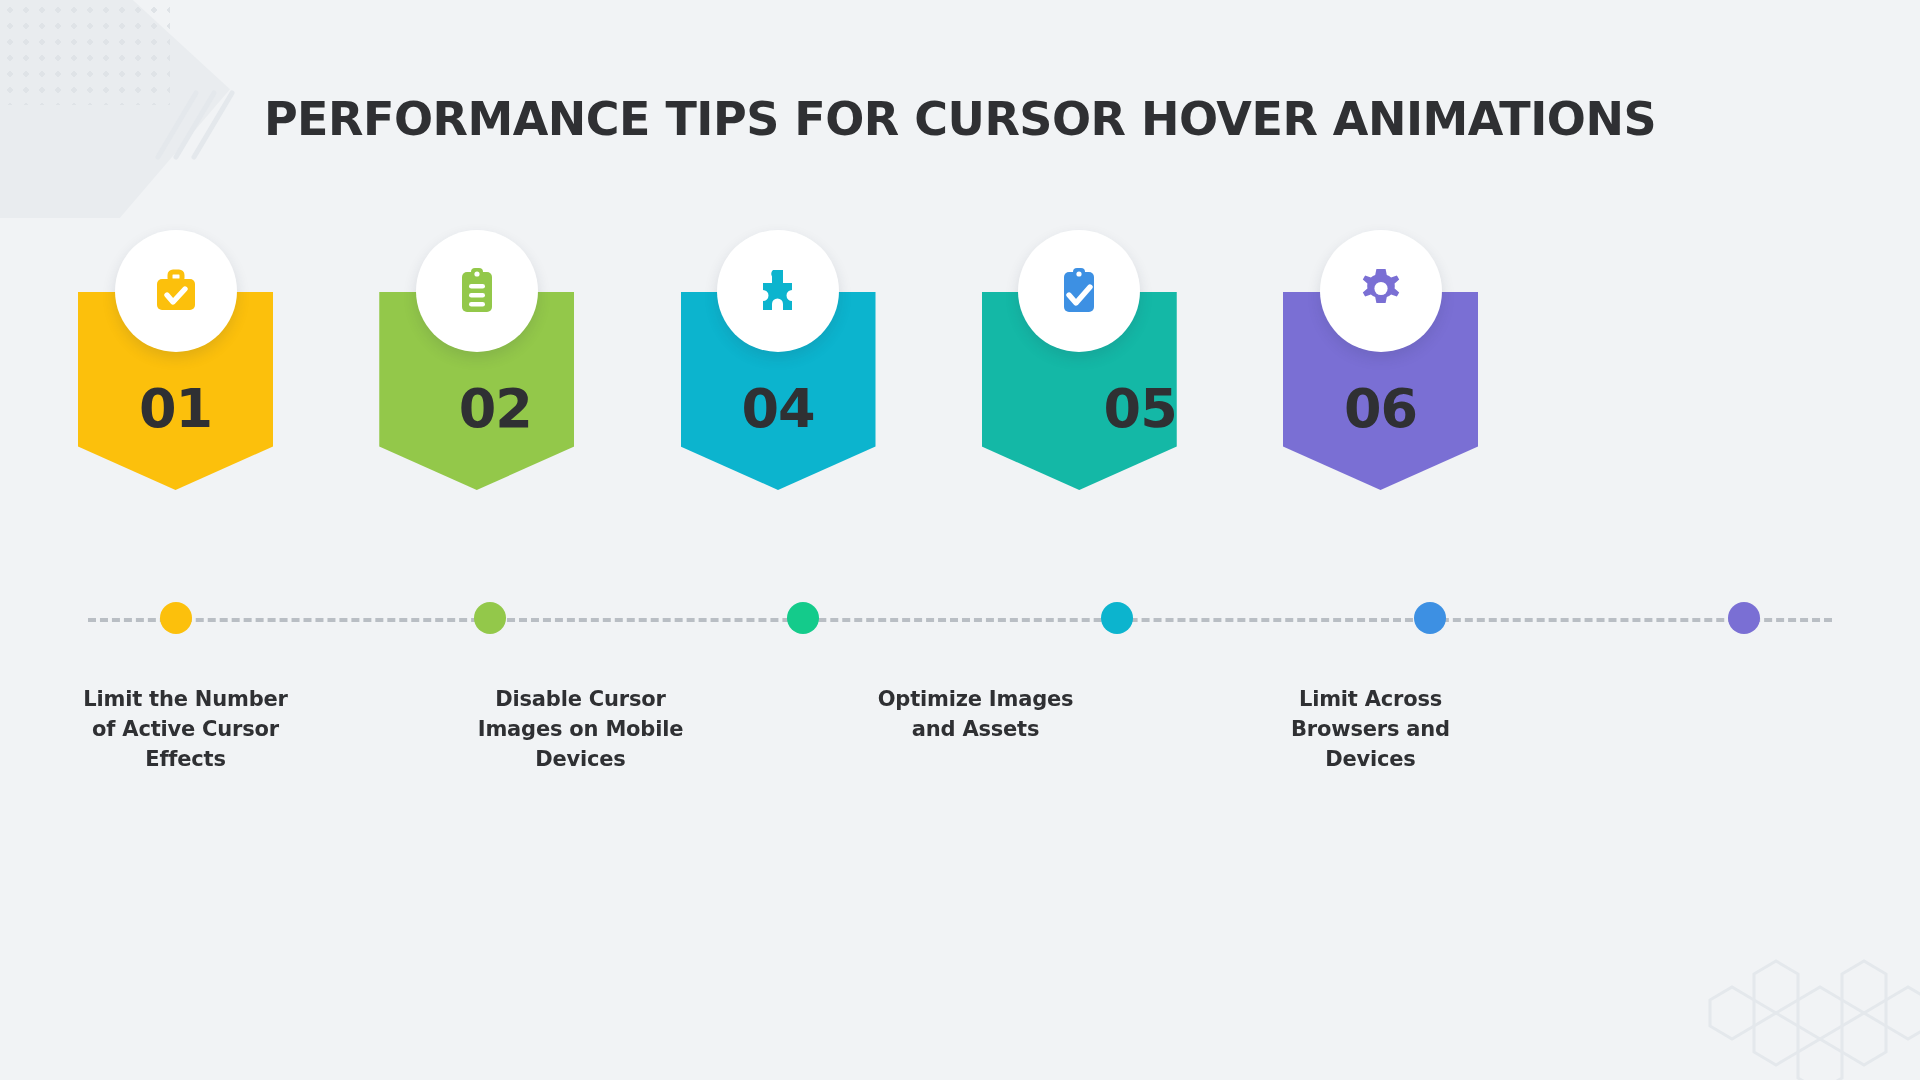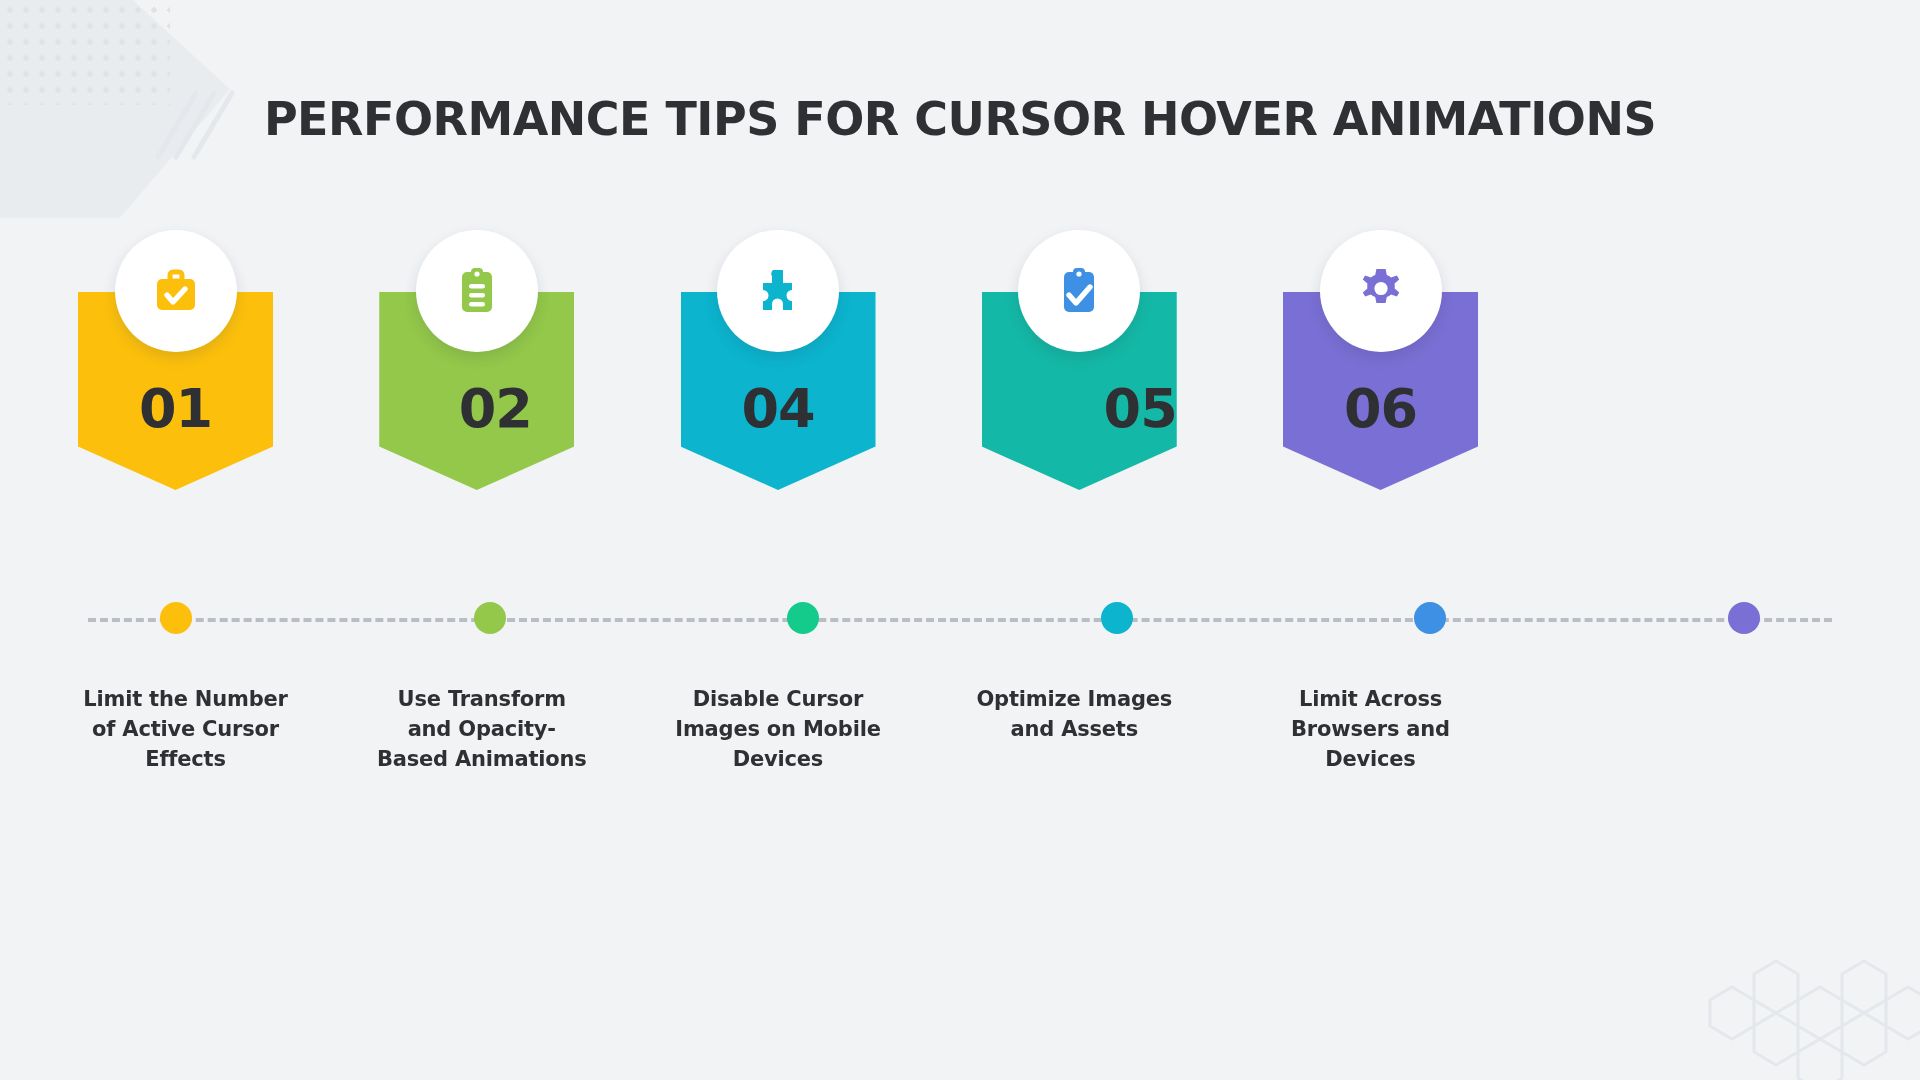--- a/index.html
+++ b/index.html
@@ -280,19 +280,18 @@
       <div class="tl-dot" style="background:#93c84a;"></div>
       <div class="tl-dot" style="background:#14cb8b;"></div>
       <div class="tl-dot" style="background:#0cb4ce;"></div>
       <div class="tl-dot" style="background:#3d90e3;"></div>
       <div class="tl-dot" style="background:#7a6fd4;"></div>
     </div>
   </div>
 
   <div class="captions">
     <div class="caption">Limit the Number of Active Cursor Effects</div>
-    <div class="caption">Use Transform and Opacity-Based Animations</div>
     <div class="caption">Disable Cursor Images on Mobile Devices</div>
     <div class="caption">Optimize Images and Assets</div>
     <div class="caption">Limit Across Browsers and Devices</div>
   </div>
 
 </div>
 
 </body></html>

